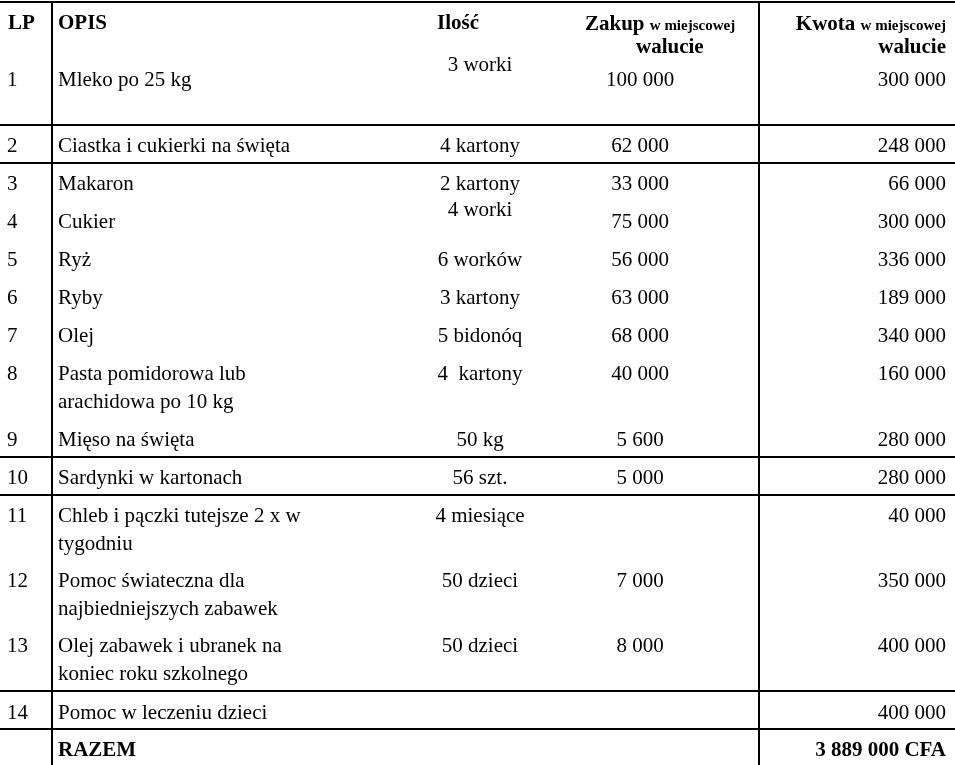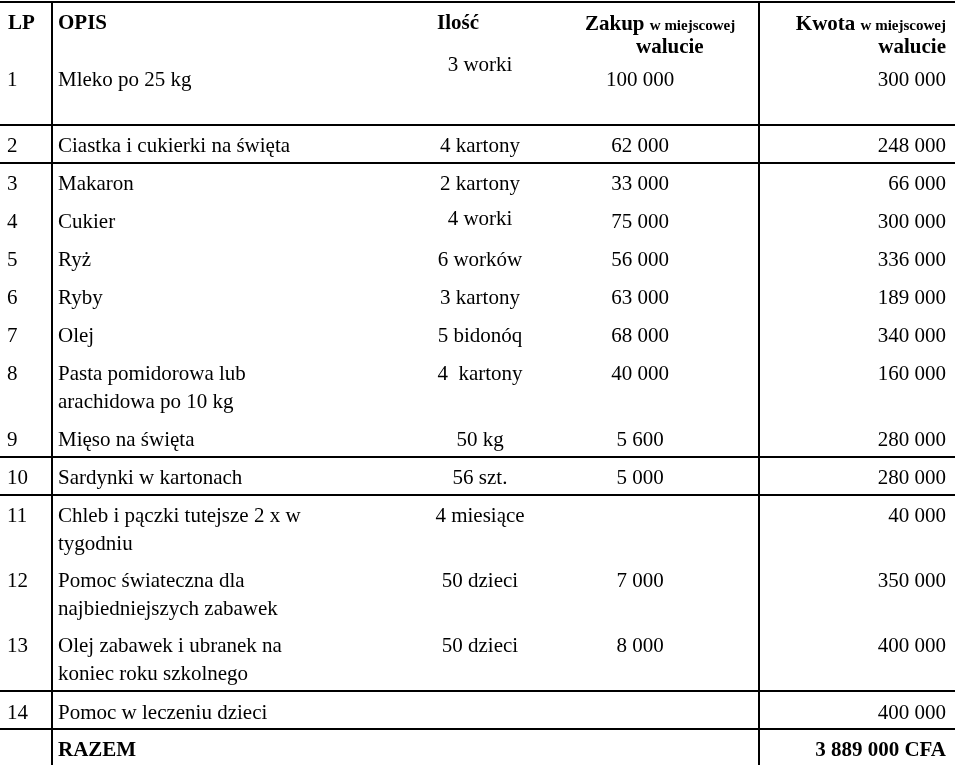--- a/index.html
+++ b/index.html
@@ -100,21 +100,21 @@
     <div>
       <div class="cell lp" style="top: 169px; white-space: pre;">3</div>
       <div class="cell opis" style="top: 169px; white-space: pre;">Makaron</div>
       <div class="cell ilosc" style="top: 169px; white-space: pre;">2 kartony</div>
       <div class="cell cena" style="top: 169px; white-space: pre;">33 000</div>
       <div class="cell kwota" style="top: 169px; white-space: pre;">66 000</div>
     </div>
     <div>
       <div class="cell lp" style="top: 207px; white-space: pre;">4</div>
       <div class="cell opis" style="top: 207px; white-space: pre;">Cukier</div>
-      <div class="cell ilosc" style="top: 204px; white-space: pre;">4 worki</div>
+      <div class="cell ilosc" style="top: 195px; white-space: pre;">4 worki</div>
       <div class="cell cena" style="top: 207px; white-space: pre;">75 000</div>
       <div class="cell kwota" style="top: 207px; white-space: pre;">300 000</div>
     </div>
     <div>
       <div class="cell lp" style="top: 245px; white-space: pre;">5</div>
       <div class="cell opis" style="top: 245px; white-space: pre;">Ryż</div>
       <div class="cell ilosc" style="top: 245px; white-space: pre;">6 worków</div>
       <div class="cell cena" style="top: 245px; white-space: pre;">56 000</div>
       <div class="cell kwota" style="top: 245px; white-space: pre;">336 000</div>
     </div>

